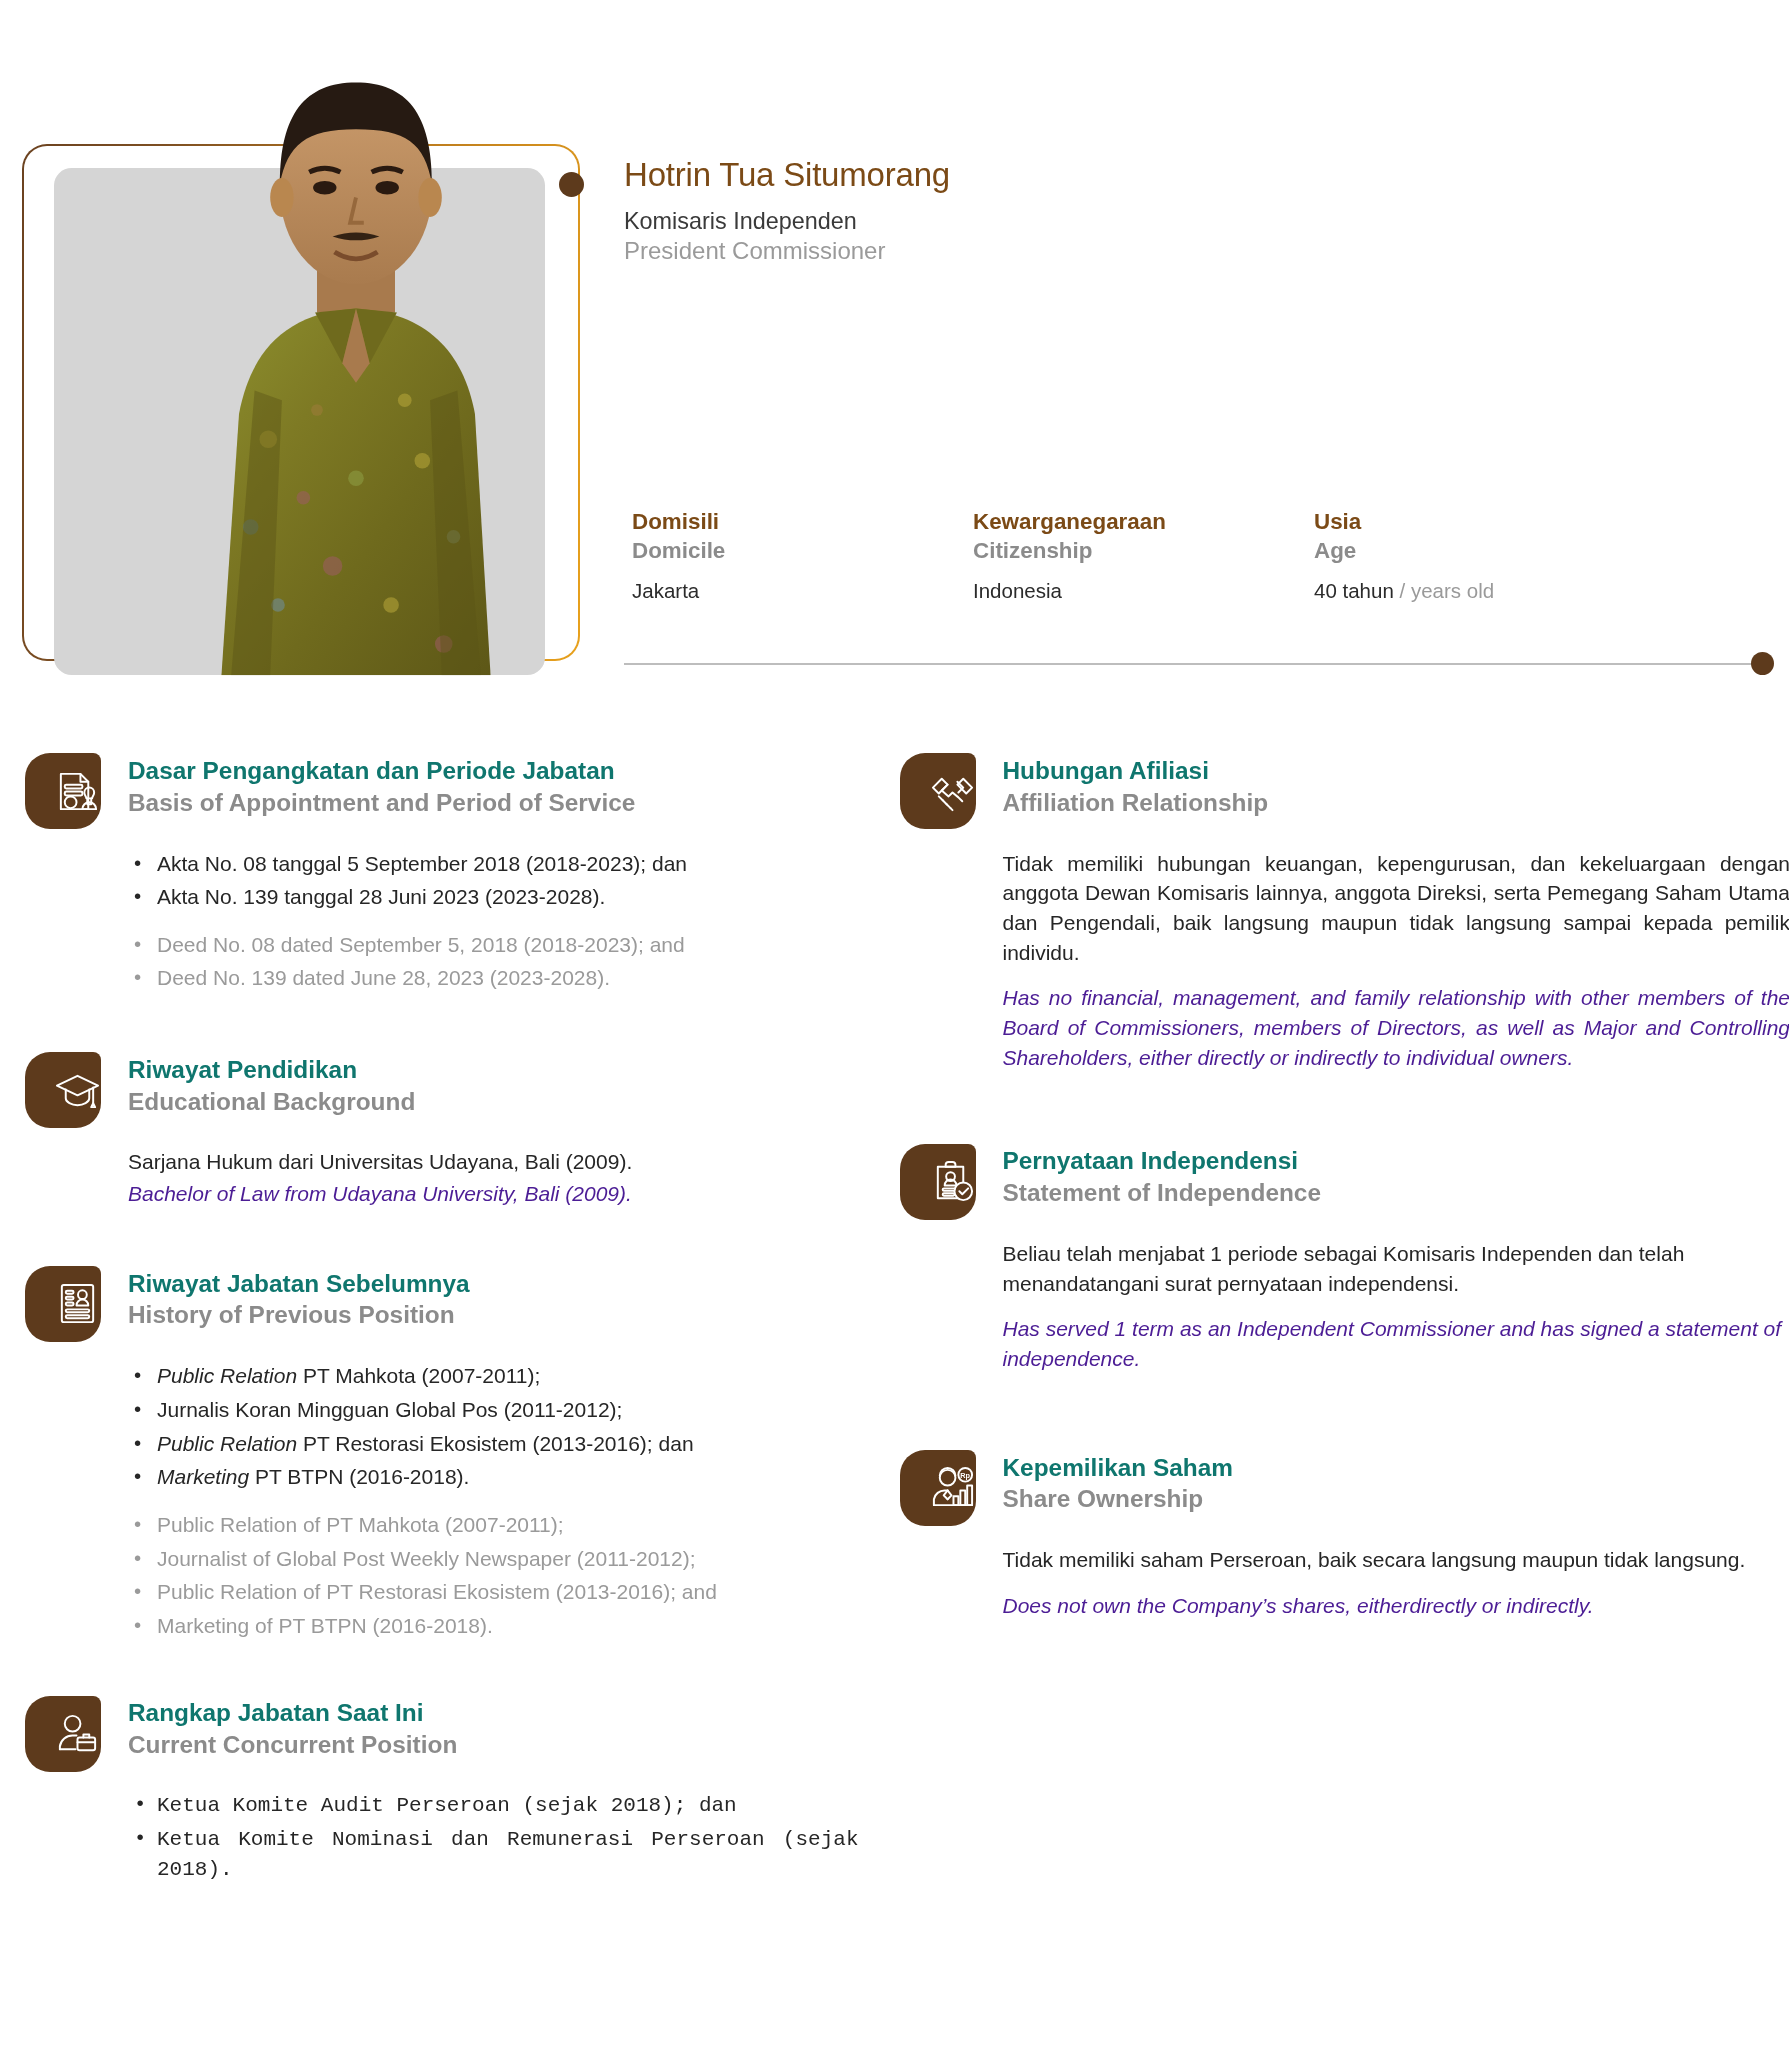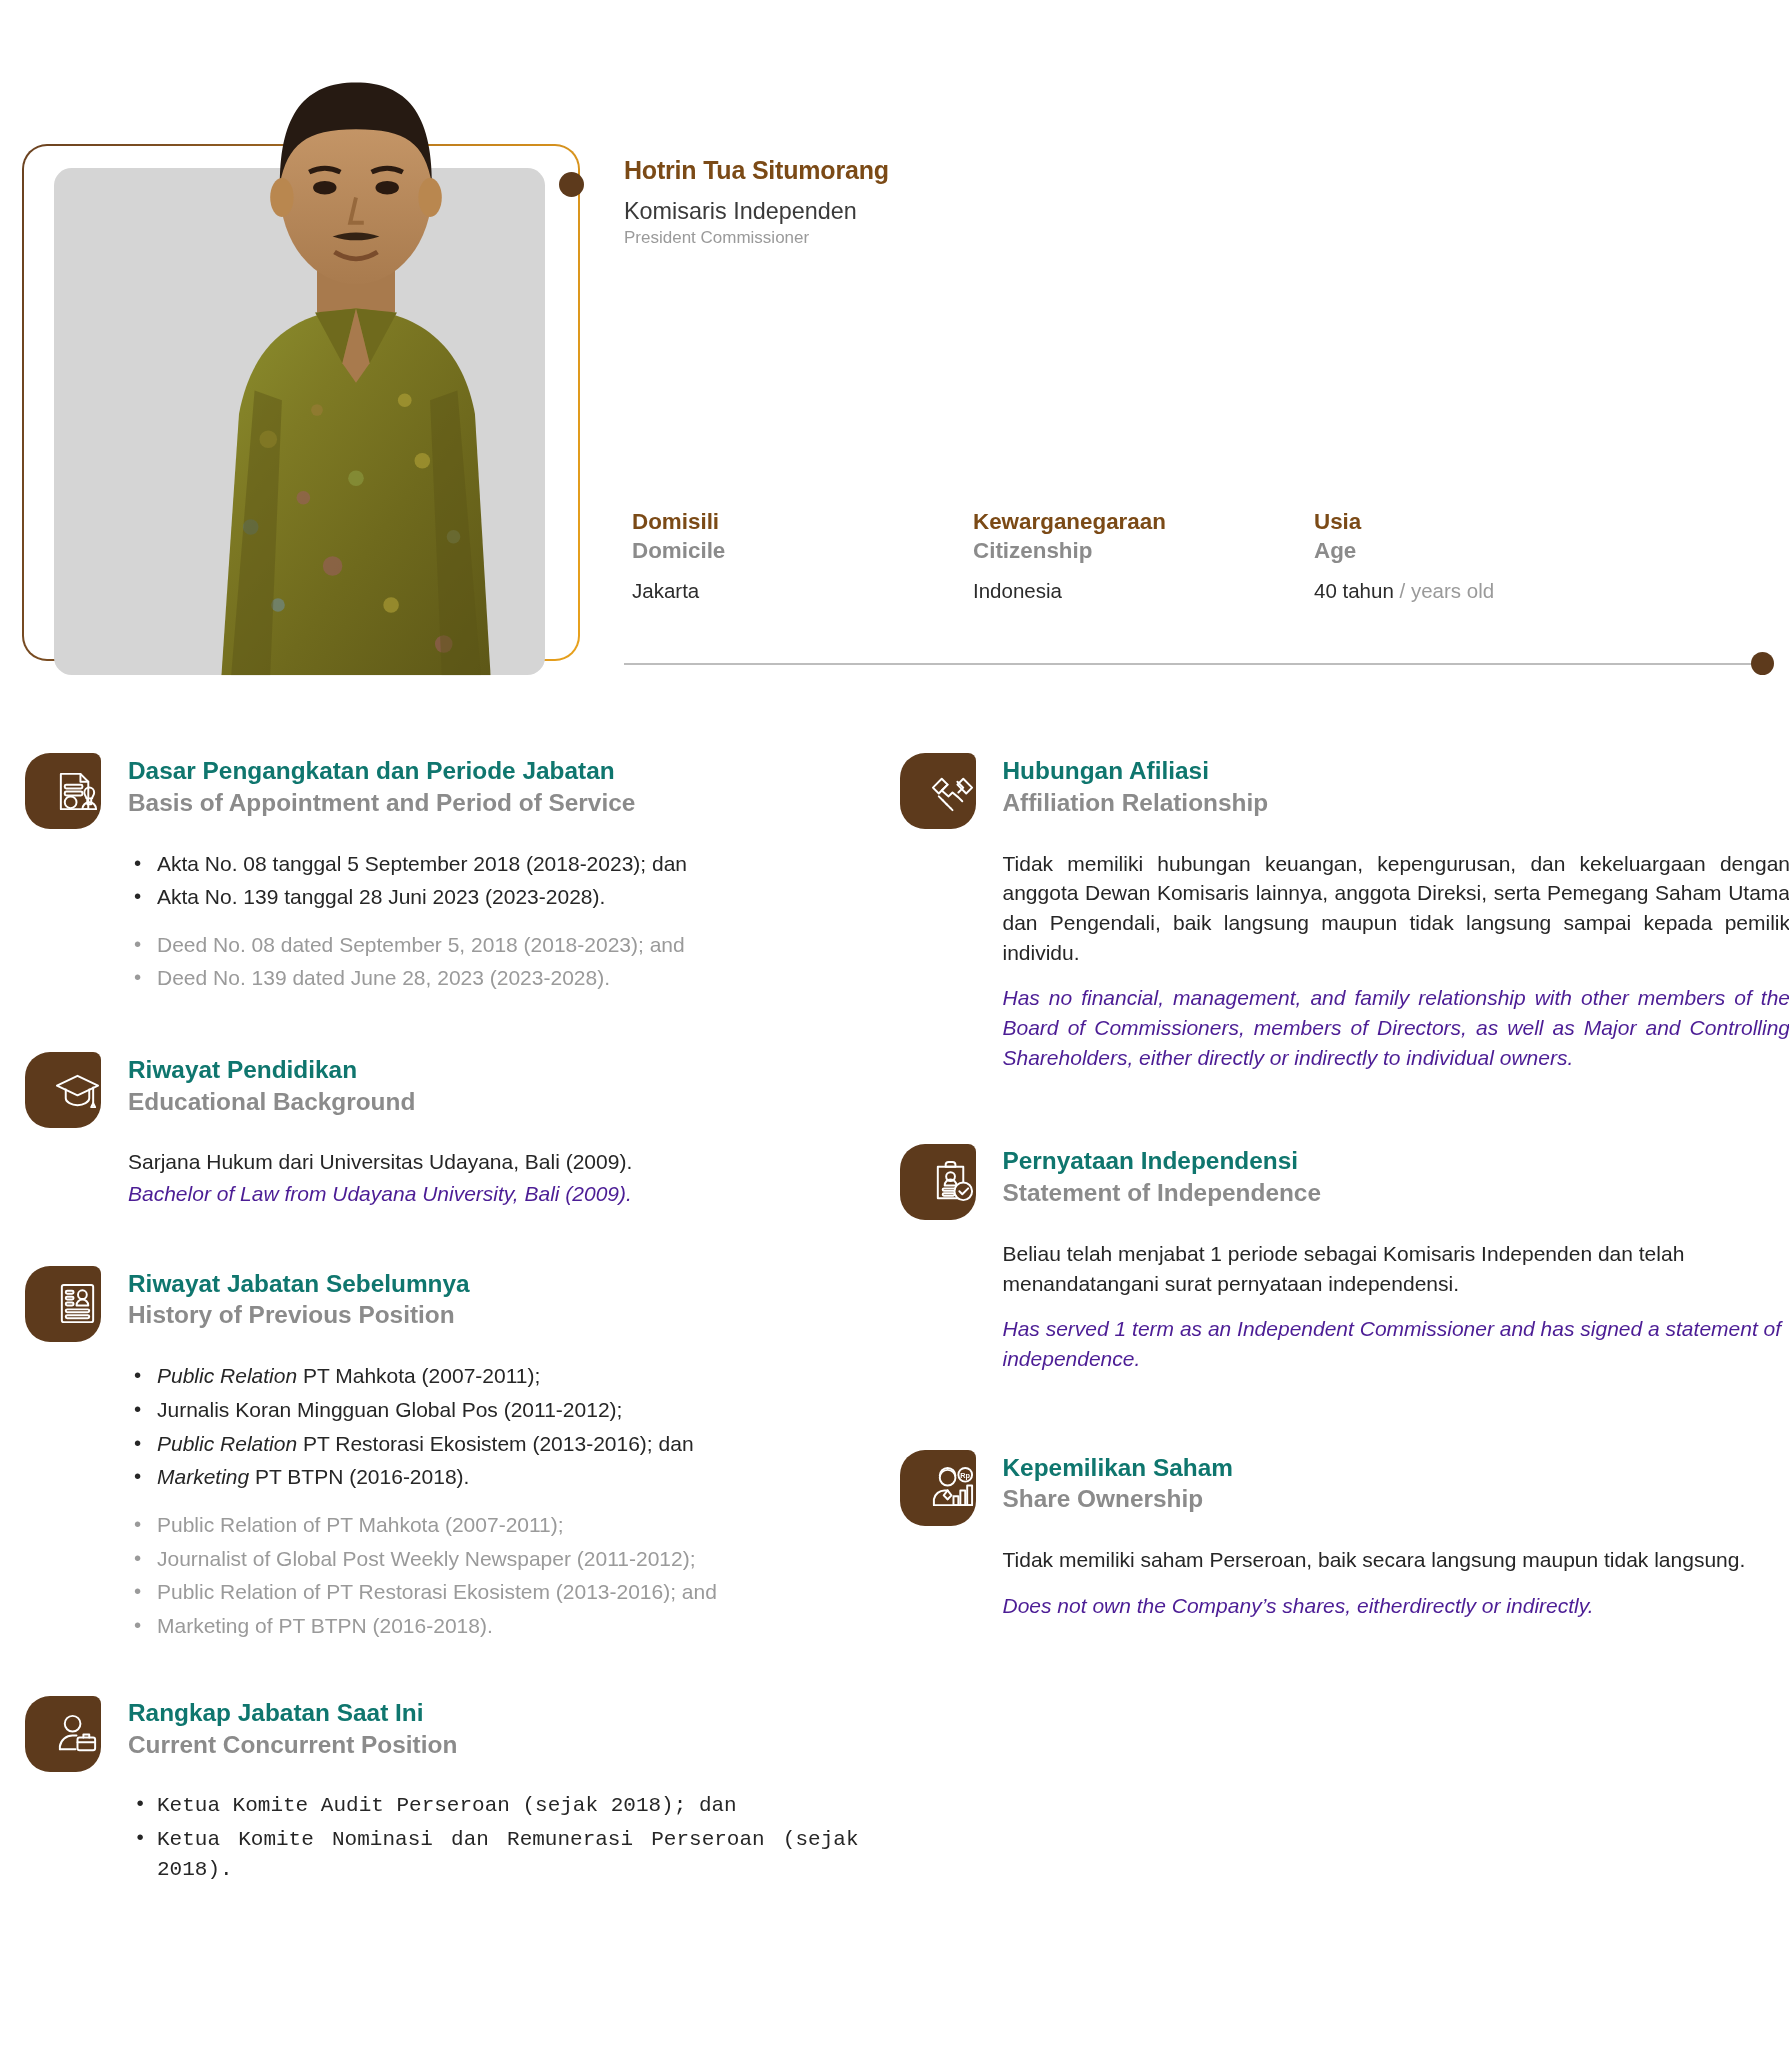--- a/index.html
+++ b/index.html
@@ -46,25 +46,25 @@
   
   .portrait {
     position: absolute;
     left: 107px; top: -148px;
     width: 390px; height: 663px;
     overflow: visible;
   }
 
   .hdr-text { position: absolute; left: 624px; top: 156px; width: 1131px; }
   .hdr-name {
-    font-size: 25px; font-weight: bold; color: #7b4a16;
+    font-size: 33px; font-weight: normal; color: #7b4a16;
     letter-spacing: -0.2px; line-height: 1.15;
   }
   .hdr-role-id { font-size: 23.4px; color: #3a3a3a; margin-top: 12.7px; line-height: 1.25; }
-  .hdr-role-en { font-size: 17px; color: #9a9a9a; line-height: 1.25; }
+  .hdr-role-en { font-size: 24px; color: #9a9a9a; line-height: 1.25; }
 
   .meta-row {
     position: absolute; left: 632px; top: 507px;
     width: 1112px; display: flex;
   }
   .meta-col { width: 341px; }
   .meta-col.age { width: 410px; }
   .meta-id { font-size: 22.4px; font-weight: bold; color: #7b4a16; line-height: 1.3; }
   .meta-en { font-size: 22.4px; font-weight: bold; color: #8b8b8b; line-height: 1.35; }
   .meta-val { font-size: 20.5px; color: #2b2b2b; margin-top: 12.7px; }

